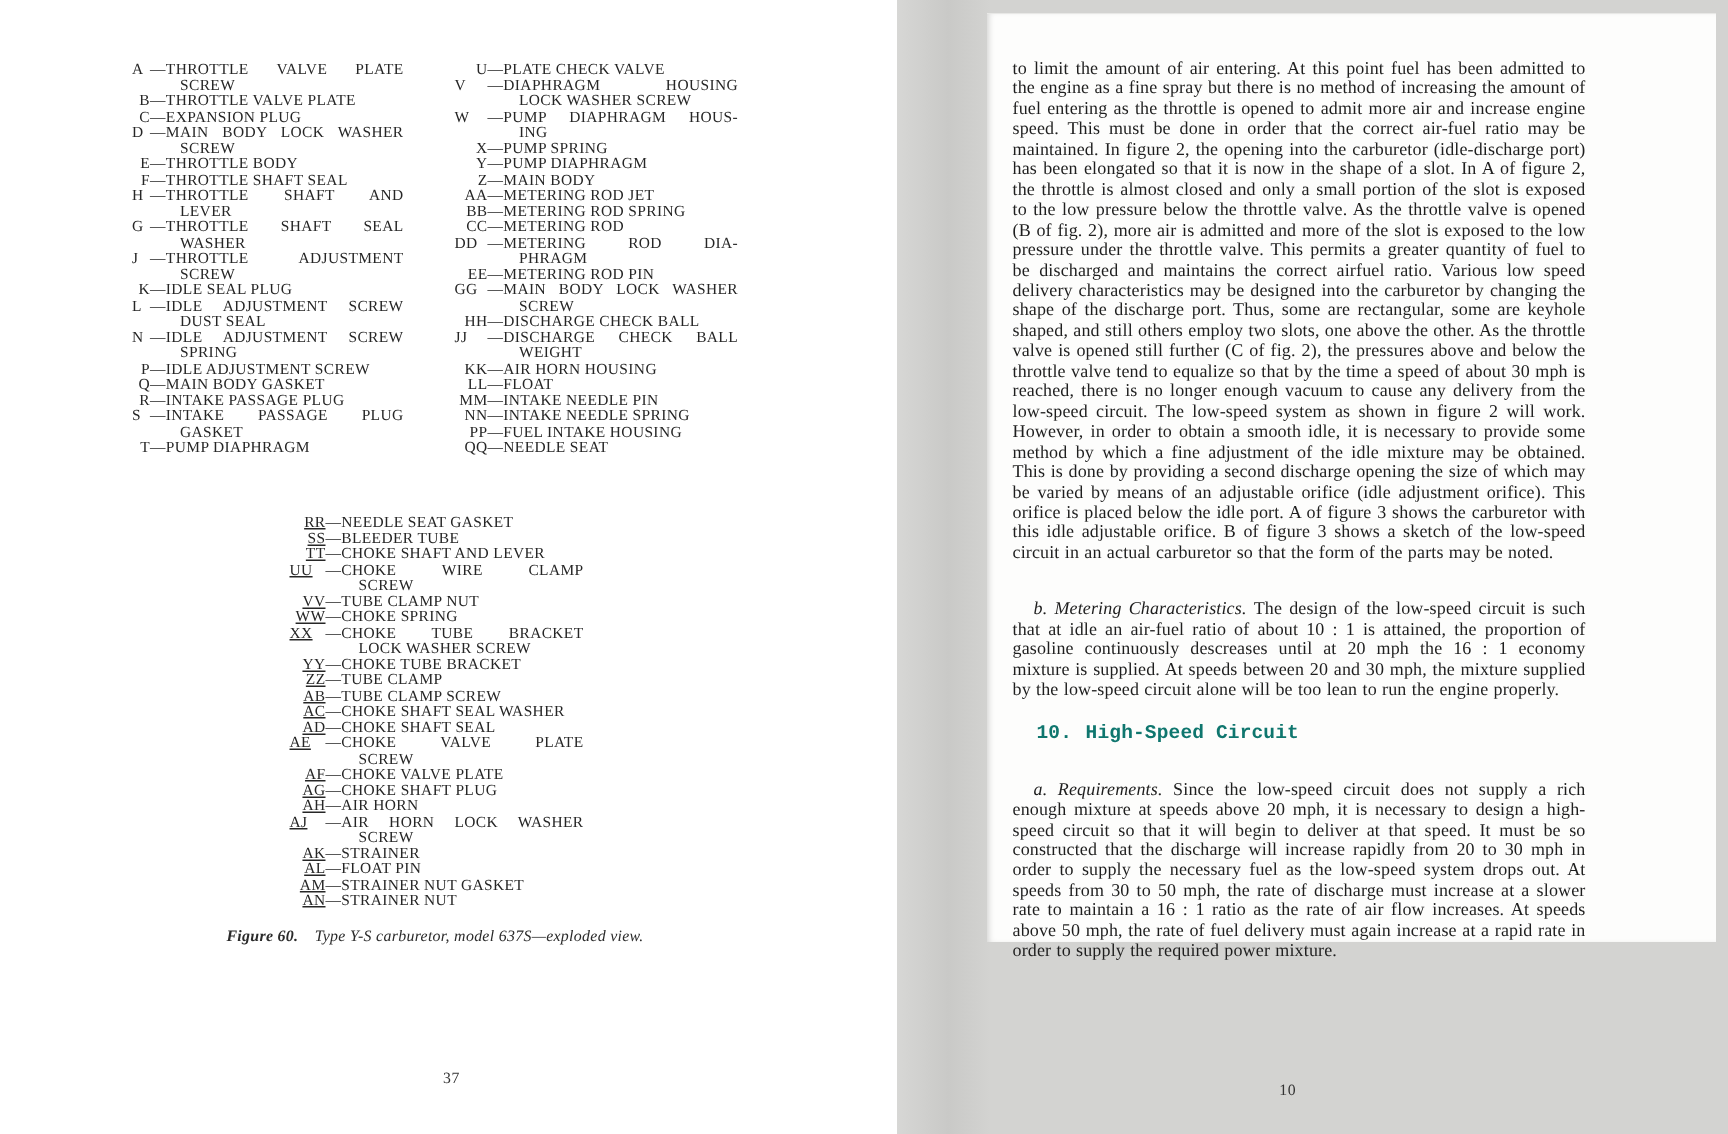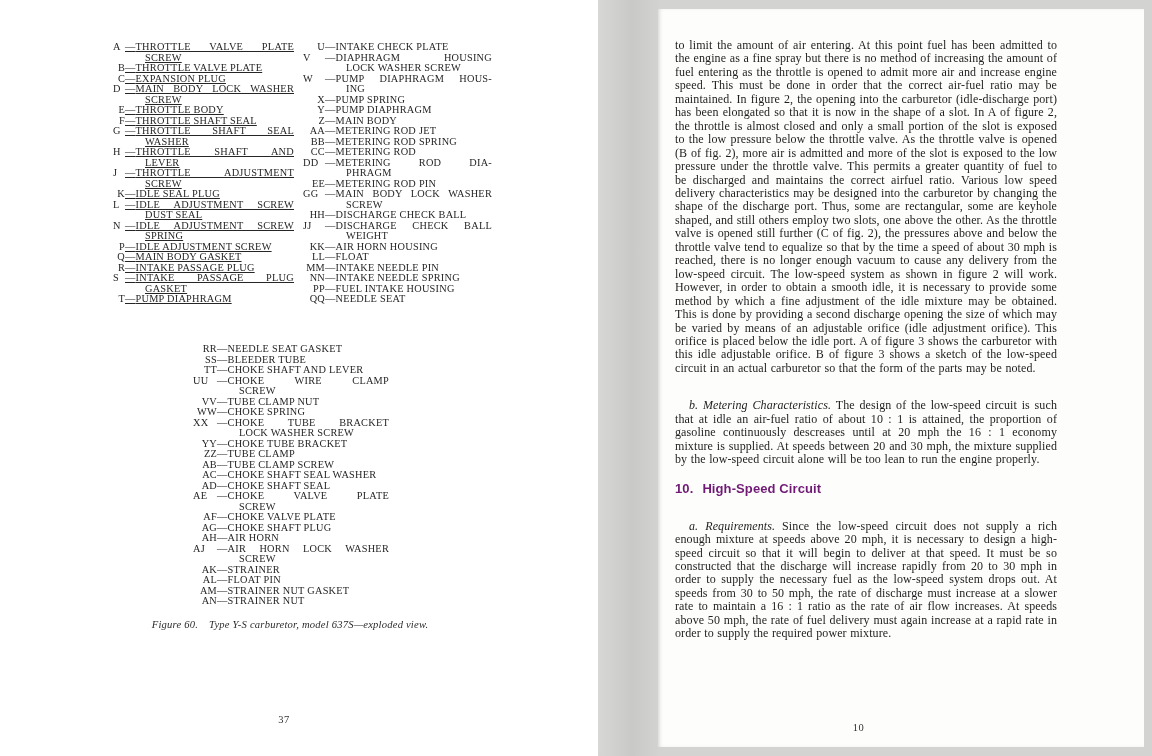--- a/index.html
+++ b/index.html
@@ -14,71 +14,71 @@
   
   .page-left {
     position:absolute; left:0; top:0; width:598px; height:756px;
     background:#ffffff;
   }
   .plist {
     position:absolute;
     font-size:10.3px; line-height:10.5px; letter-spacing:0.25px;
     color:#262626;
   }
-  .plist.c1 { left:113px;  top:42px;  width:181px;text-decoration:underline; }
+  .plist.c1 { left:88px;  top:42px;  width:181px; }
   .plist.c2 { left:303px; top:42px;  width:189px; }
   .plist.c3 { left:193px; top:344px; width:196px; }
 
   .pl-line { text-align:left; }
   .pl-line.stretch { text-align:justify; text-align-last:justify; }
   .pl-label { display:inline-block; text-align:right; white-space:nowrap; }
   .c1 .pl-label { width:12px; }
   .c2 .pl-label { width:22px; }
-  .c3 .pl-label { width:24px; }
+  .c3 .pl-label { width:24px;text-decoration:underline; }
   .c1 .pl-cont { padding-left:32px; }
   .c2 .pl-cont { padding-left:43px; }
   .c3 .pl-cont { padding-left:46px; }
 
   .figure-caption {
     position:absolute; left:80px; top:619px; width:420px;
     text-align:center; font-style:italic; font-size:10.6px; color:#2b2b2b;
     letter-spacing:0.2px;
   }
-  .cap-label { margin-right:11px; }
+  .cap-label { margin-right:11px;font-weight:bold; }
 
   .pageno {
     position:absolute; font-size:10.5px; color:#333333; text-align:center;
     letter-spacing:0.5px;
   }
-  .pageno-left { left:259px; top:714px; width:50px; }
+  .pageno-left { left:276px; top:714px; width:50px; }
 
   
   .right-scan {
     position:absolute; left:598px; top:0; width:554px; height:756px;
     background:linear-gradient(90deg,#d7d7d5 0px,#c9c9c7 34px,#d3d3d1 62px,#d3d3d1 100%);
   }
   .page-right {
-    position:absolute; left:60px; top:9px; width:486px; height:738px;
+    position:absolute; left:60px; top:9px; width:486px; height:619px;
     background:#fdfdfc;
     box-shadow:inset 3px 0 4px -2px rgba(0,0,0,0.18);
   }
   .body-text {
     position:absolute; left:17px; top:30px; width:382px;
     color:#1e1e1e;
   }
   .para {
     font-size:12px; line-height:13.45px;
     text-align:justify; letter-spacing:0.1px; word-spacing:0.4px;
   }
   .para.indented { text-indent:14px;margin-top:24px; }
   .lead { font-style:italic; }
   .section-heading {
-    font-family:Liberation Sans, sans-serif;
-    font-weight:bold; font-size:13px; color:#701a75;
-    margin:14px 0 11px 0; letter-spacing:0.1px;
+    font-family:Liberation Mono, monospace;
+    font-weight:bold; font-size:13px; color:#0f766e;
+    margin:14px 0 11px 16px; letter-spacing:0.1px;
   }
   .h-num { margin-right:9px; }
   .pageno-right { left:178px; top:713px; width:45px;text-align:center; }
 </style>
 </head>
 <body>
 
 <div class="page-left">
   <div class="plist c1" id="plist-col1">
       <div class="plist-entry">
@@ -95,28 +95,28 @@
         <div class="pl-line stretch"><span class="pl-label">D</span><span class="pl-dash">—</span><span>MAIN BODY LOCK WASHER</span></div>
         <div class="pl-cont">SCREW</div>
       </div>
       <div class="plist-entry">
         <div class="pl-line"><span class="pl-label">E</span><span class="pl-dash">—</span><span>THROTTLE BODY</span></div>
       </div>
       <div class="plist-entry">
         <div class="pl-line"><span class="pl-label">F</span><span class="pl-dash">—</span><span>THROTTLE SHAFT SEAL</span></div>
       </div>
       <div class="plist-entry">
+        <div class="pl-line stretch"><span class="pl-label">H</span><span class="pl-dash">—</span><span>THROTTLE SHAFT AND</span></div>
+        <div class="pl-cont">LEVER</div>
+      </div>
+      <div class="plist-entry">
         <div class="pl-line stretch"><span class="pl-label">G</span><span class="pl-dash">—</span><span>THROTTLE SHAFT SEAL</span></div>
         <div class="pl-cont">WASHER</div>
       </div>
       <div class="plist-entry">
-        <div class="pl-line stretch"><span class="pl-label">H</span><span class="pl-dash">—</span><span>THROTTLE SHAFT AND</span></div>
-        <div class="pl-cont">LEVER</div>
-      </div>
-      <div class="plist-entry">
         <div class="pl-line stretch"><span class="pl-label">J</span><span class="pl-dash">—</span><span>THROTTLE ADJUSTMENT</span></div>
         <div class="pl-cont">SCREW</div>
       </div>
       <div class="plist-entry">
         <div class="pl-line"><span class="pl-label">K</span><span class="pl-dash">—</span><span>IDLE SEAL PLUG</span></div>
       </div>
       <div class="plist-entry">
         <div class="pl-line stretch"><span class="pl-label">L</span><span class="pl-dash">—</span><span>IDLE ADJUSTMENT SCREW</span></div>
         <div class="pl-cont">DUST SEAL</div>
       </div>
@@ -136,21 +136,21 @@
       <div class="plist-entry">
         <div class="pl-line stretch"><span class="pl-label">S</span><span class="pl-dash">—</span><span>INTAKE PASSAGE PLUG</span></div>
         <div class="pl-cont">GASKET</div>
       </div>
       <div class="plist-entry">
         <div class="pl-line"><span class="pl-label">T</span><span class="pl-dash">—</span><span>PUMP DIAPHRAGM</span></div>
       </div>
     </div>
   <div class="plist c2" id="plist-col2">
       <div class="plist-entry">
-        <div class="pl-line"><span class="pl-label">U</span><span class="pl-dash">—</span><span>INTAKE CHECK PLATE</span></div>
+        <div class="pl-line"><span class="pl-label">U</span><span class="pl-dash">—</span><span>PLATE CHECK VALVE</span></div>
       </div>
       <div class="plist-entry">
         <div class="pl-line stretch"><span class="pl-label">V</span><span class="pl-dash">—</span><span>DIAPHRAGM HOUSING</span></div>
         <div class="pl-cont">LOCK WASHER SCREW</div>
       </div>
       <div class="plist-entry">
         <div class="pl-line stretch"><span class="pl-label">W</span><span class="pl-dash">—</span><span>PUMP DIAPHRAGM HOUS-</span></div>
         <div class="pl-cont">ING</div>
       </div>
       <div class="plist-entry">

